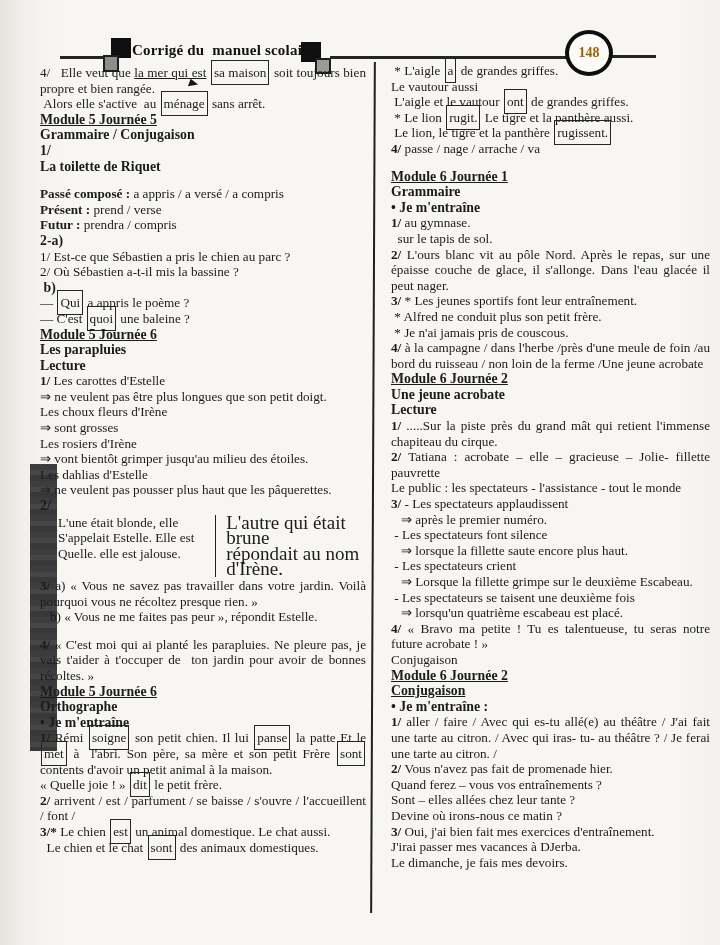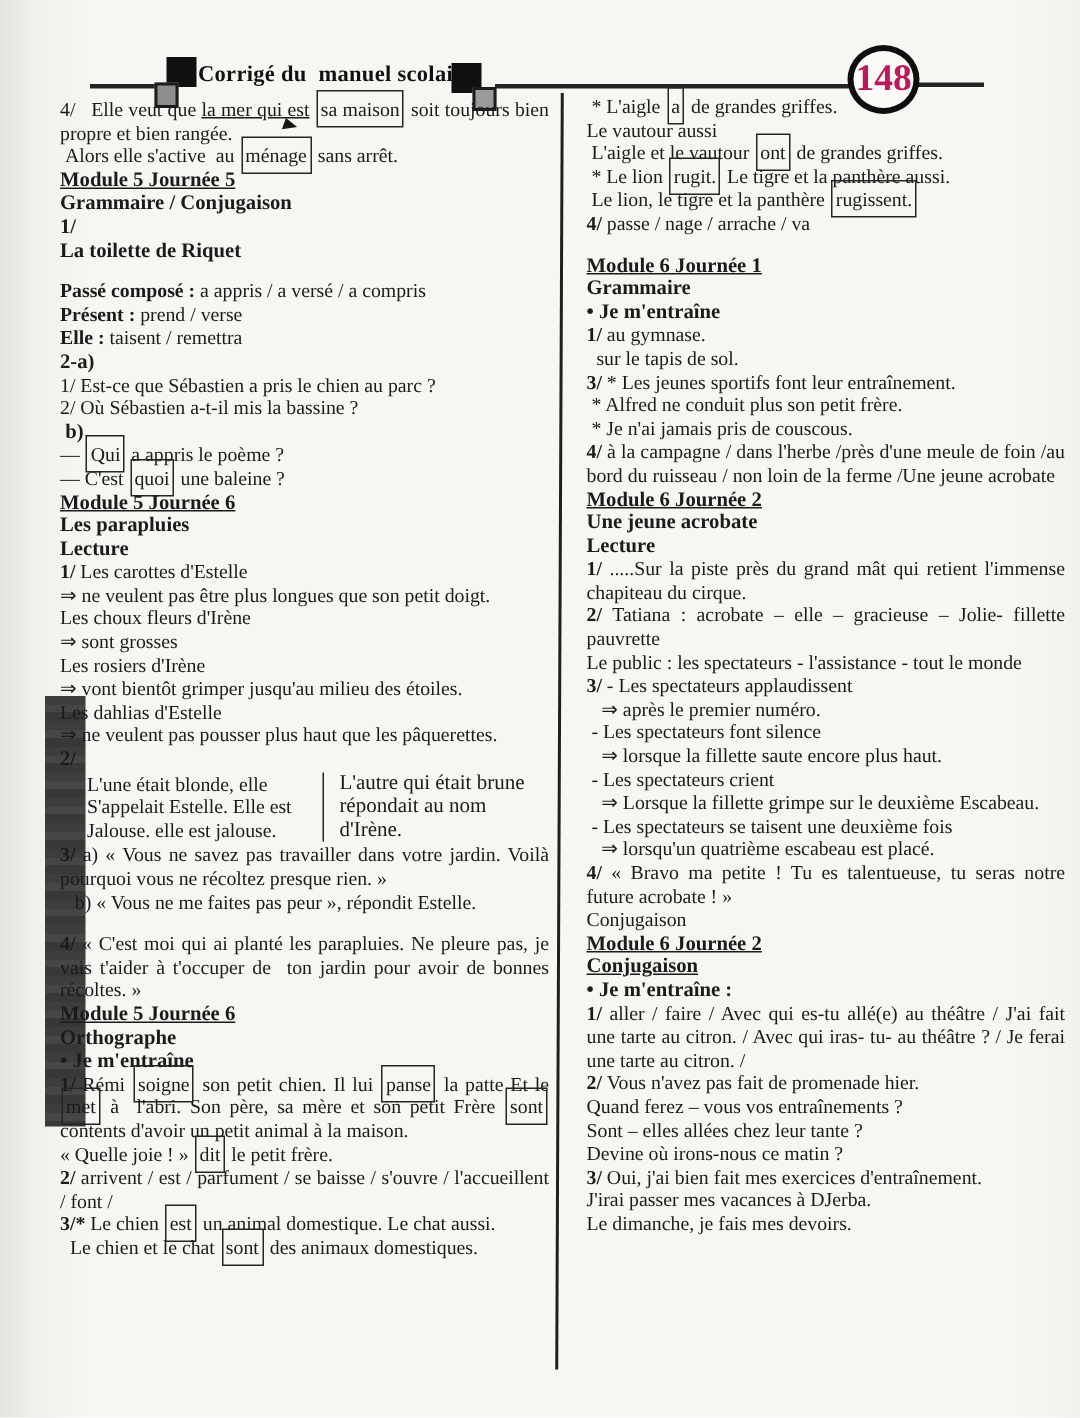--- a/index.html
+++ b/index.html
@@ -19,21 +19,21 @@
   }
   .sq{position:absolute;}
   .sq-big-left{left:111px;top:38px;width:20px;height:20px;background:#101010;}
   .sq-small-left{left:103px;top:55px;width:12px;height:13px;background:#8d8d8d;border:2.5px solid #1d1d1d;}
   .sq-big-right{left:301px;top:42px;width:20px;height:20px;background:#101010;}
   .sq-small-right{left:315px;top:58px;width:12px;height:12px;background:#9a9a9a;border:2.5px solid #1d1d1d;}
   .page-badge{
     position:absolute;left:565px;top:30px;width:40px;height:38px;
     border:4.5px solid #0e0e0e;border-radius:50%;background:#fbfaf7;
     display:flex;align-items:center;justify-content:center;
-    font-weight:bold;font-size:25px;color:#be185d;
+    font-weight:bold;font-size:14px;color:#a16207;
   }
   .col-divider{
     position:absolute;left:372px;top:62px;width:2px;height:851px;
     background:#1f1f1f;transform:rotate(.25deg);
   }
   .scan-strip{
     position:absolute;left:30px;top:464px;width:27px;height:287px;
     background:repeating-linear-gradient(180deg,#3d3d3d 0 6px,#464646 6px 11px,#383838 11px 17px);
   }
   .col{position:absolute;}
@@ -50,21 +50,21 @@
   .seg-ua{text-decoration:underline;position:relative;}
   .seg-ua::after{
     content:'';position:absolute;right:8px;bottom:-8px;width:0;height:0;
     border-left:9px solid #161616;border-top:3px solid transparent;border-bottom:5px solid transparent;
     transform:rotate(20deg);
   }
   .seg-bx{border:1.4px solid #252525;padding:4px 2px;margin:0 1px;}
   .gap{height:12px;}
   .split{display:flex;margin:1px 0 1px 18px;}
   .split .cell-l{width:158px;padding-right:6px;font-size:13.2px;line-height:15.6px;white-space:pre-wrap;}
-  .split .cell-r{width:146px;border-left:1.6px solid #222;padding-left:10px;font-size:14px;line-height:15.6px;white-space:pre-wrap;}
+  .split .cell-r{width:146px;border-left:1.6px solid #222;padding-left:10px;font-size:19px;line-height:15.6px;white-space:pre-wrap;}
 </style>
 </head>
 <body>
 
 <div class="hdr-rule rule-a"></div>
 <div class="hdr-rule rule-b"></div>
 <div class="hdr-rule rule-c"></div>
 
 <div class="sq sq-big-left"></div>
 <div class="sq sq-small-left"></div>
@@ -80,21 +80,21 @@
 <div class="col col-left">
     <p class="para"><span class="seg-n">4/   Elle veut que </span><span class="seg-ua">la mer qui est</span><span class="seg-n"> </span><span class="seg-bx">sa maison</span><span class="seg-n"> soit toujours bien propre et bien rangée.</span></p>
     <p class="para"><span class="seg-n"> Alors elle s'active  au </span><span class="seg-bx">ménage</span><span class="seg-n"> sans arrêt.</span></p>
     <p class="para heading hu">Module 5 Journée 5</p>
     <p class="para heading">Grammaire / Conjugaison</p>
     <p class="para heading">1/</p>
     <p class="para heading">La toilette de Riquet</p>
     <div class="gap"></div>
     <p class="para"><span class="seg-b">Passé composé : </span><span class="seg-n">a appris / a versé / a compris</span></p>
     <p class="para"><span class="seg-b">Présent : </span><span class="seg-n">prend / </span><span class="seg-u">verse</span></p>
-    <p class="para"><span class="seg-b">Elle : </span><span class="seg-n">taisent / remettra</span></p>
+    <p class="para"><span class="seg-b">Futur : </span><span class="seg-n">prendra / compris</span></p>
     <p class="para heading">2-a)</p>
     <p class="para"><span class="seg-n">1/ Est-ce que Sébastien a pris le chien au parc ?</span></p>
     <p class="para"><span class="seg-n">2/ Où Sébastien a-t-il mis la bassine ?</span></p>
     <p class="para heading"> b)</p>
     <p class="para"><span class="seg-n">— </span><span class="seg-bx">Qui</span><span class="seg-n"> a appris le poème ?</span></p>
     <p class="para"><span class="seg-n">— C'est </span><span class="seg-bx">quoi</span><span class="seg-n"> une baleine ?</span></p>
     <p class="para heading hu">Module 5 Journée 6</p>
     <p class="para heading">Les parapluies</p>
     <p class="para heading">Lecture</p>
     <p class="para"><span class="seg-b">1/ </span><span class="seg-n">Les carottes d'Estelle</span></p>
@@ -102,21 +102,21 @@
     <p class="para"><span class="seg-n">Les choux fleurs d'Irène</span></p>
     <p class="para"><span class="seg-n">⇒ sont grosses</span></p>
     <p class="para"><span class="seg-n">Les rosiers d'Irène</span></p>
     <p class="para"><span class="seg-n">⇒ vont bientôt grimper jusqu'au milieu des étoiles.</span></p>
     <p class="para"><span class="seg-n">Les dahlias d'Estelle</span></p>
     <p class="para"><span class="seg-n">⇒ ne veulent pas pousser plus haut que les pâquerettes.</span></p>
     <p class="para heading">2/</p>
     <div class="split">
       <div class="cell-l">L'une était blonde, elle
 S'appelait Estelle. Elle est
-Jalouse. elle est jalouse.</div>
+Quelle. elle est jalouse.</div>
       <div class="cell-r">L'autre qui était brune
 répondait au nom
 d'Irène.</div>
     </div>
     <p class="para"><span class="seg-b">3/ </span><span class="seg-n">a) « Vous ne savez pas travailler dans votre jardin. Voilà pourquoi vous ne récoltez presque rien. »</span></p>
     <p class="para"><span class="seg-n">   b) « Vous ne me faites pas peur », répondit Estelle.</span></p>
     <div class="gap"></div>
     <p class="para"><span class="seg-b">4/ </span><span class="seg-n">« </span><span class="seg-u">C'est moi qui ai planté les parapluies. Ne pleure pas, je vais t'aider à t'occuper de  ton jardin pour avoir de bonnes récoltes. »</span></p>
     <p class="para heading hu">Module 5 Journée 6</p>
     <p class="para heading">Orthographe</p>
@@ -133,20 +133,21 @@
     <p class="para"><span class="seg-n"> L'aigle et le vautour </span><span class="seg-bx">ont</span><span class="seg-n"> de grandes griffes.</span></p>
     <p class="para"><span class="seg-n"> * Le lion </span><span class="seg-bx">rugit.</span><span class="seg-n"> Le tigre et la panthère aussi.</span></p>
     <p class="para"><span class="seg-n"> Le lion, le tigre et la panthère </span><span class="seg-bx">rugissent.</span></p>
     <p class="para"><span class="seg-b">4/ </span><span class="seg-n">passe / nage / arrache / va</span></p>
     <div class="gap"></div>
     <p class="para heading hu">Module 6 Journée 1</p>
     <p class="para heading">Grammaire</p>
     <p class="para heading">• Je m'entraîne</p>
     <p class="para"><span class="seg-b">1/ </span><span class="seg-n">au gymnase.</span></p>
     <p class="para"><span class="seg-n">  sur le tapis de sol.</span></p>
+    <p class="para"><span class="seg-b">2/ </span><span class="seg-n">L'ours blanc vit au pôle Nord. Après le repas, sur une épaisse couche de glace, il s'allonge. Dans l'eau glacée il peut nager.</span></p>
     <p class="para"><span class="seg-b">3/ </span><span class="seg-n">* Les jeunes sportifs font leur entraînement.</span></p>
     <p class="para"><span class="seg-n"> * Alfred ne conduit plus son petit frère.</span></p>
     <p class="para"><span class="seg-n"> * Je n'ai jamais pris de couscous.</span></p>
     <p class="para"><span class="seg-b">4/ </span><span class="seg-n">à la campagne / dans l'herbe /près d'une meule de foin /au bord du ruisseau / non loin de la ferme /Une jeune acrobate</span></p>
     <p class="para heading hu">Module 6 Journée 2</p>
     <p class="para heading">Une jeune acrobate</p>
     <p class="para heading">Lecture</p>
     <p class="para"><span class="seg-b">1/ </span><span class="seg-n">.....Sur la piste près du grand mât qui retient l'immense chapiteau du cirque.</span></p>
     <p class="para"><span class="seg-b">2/ </span><span class="seg-u">Tatiana</span><span class="seg-n"> : acrobate – elle – </span><span class="seg-u">gracieuse</span><span class="seg-n"> – Jolie- fillette  pauvrette</span></p>
     <p class="para"><span class="seg-u">Le public</span><span class="seg-n"> : les spectateurs - l'assistance - tout le monde</span></p>

